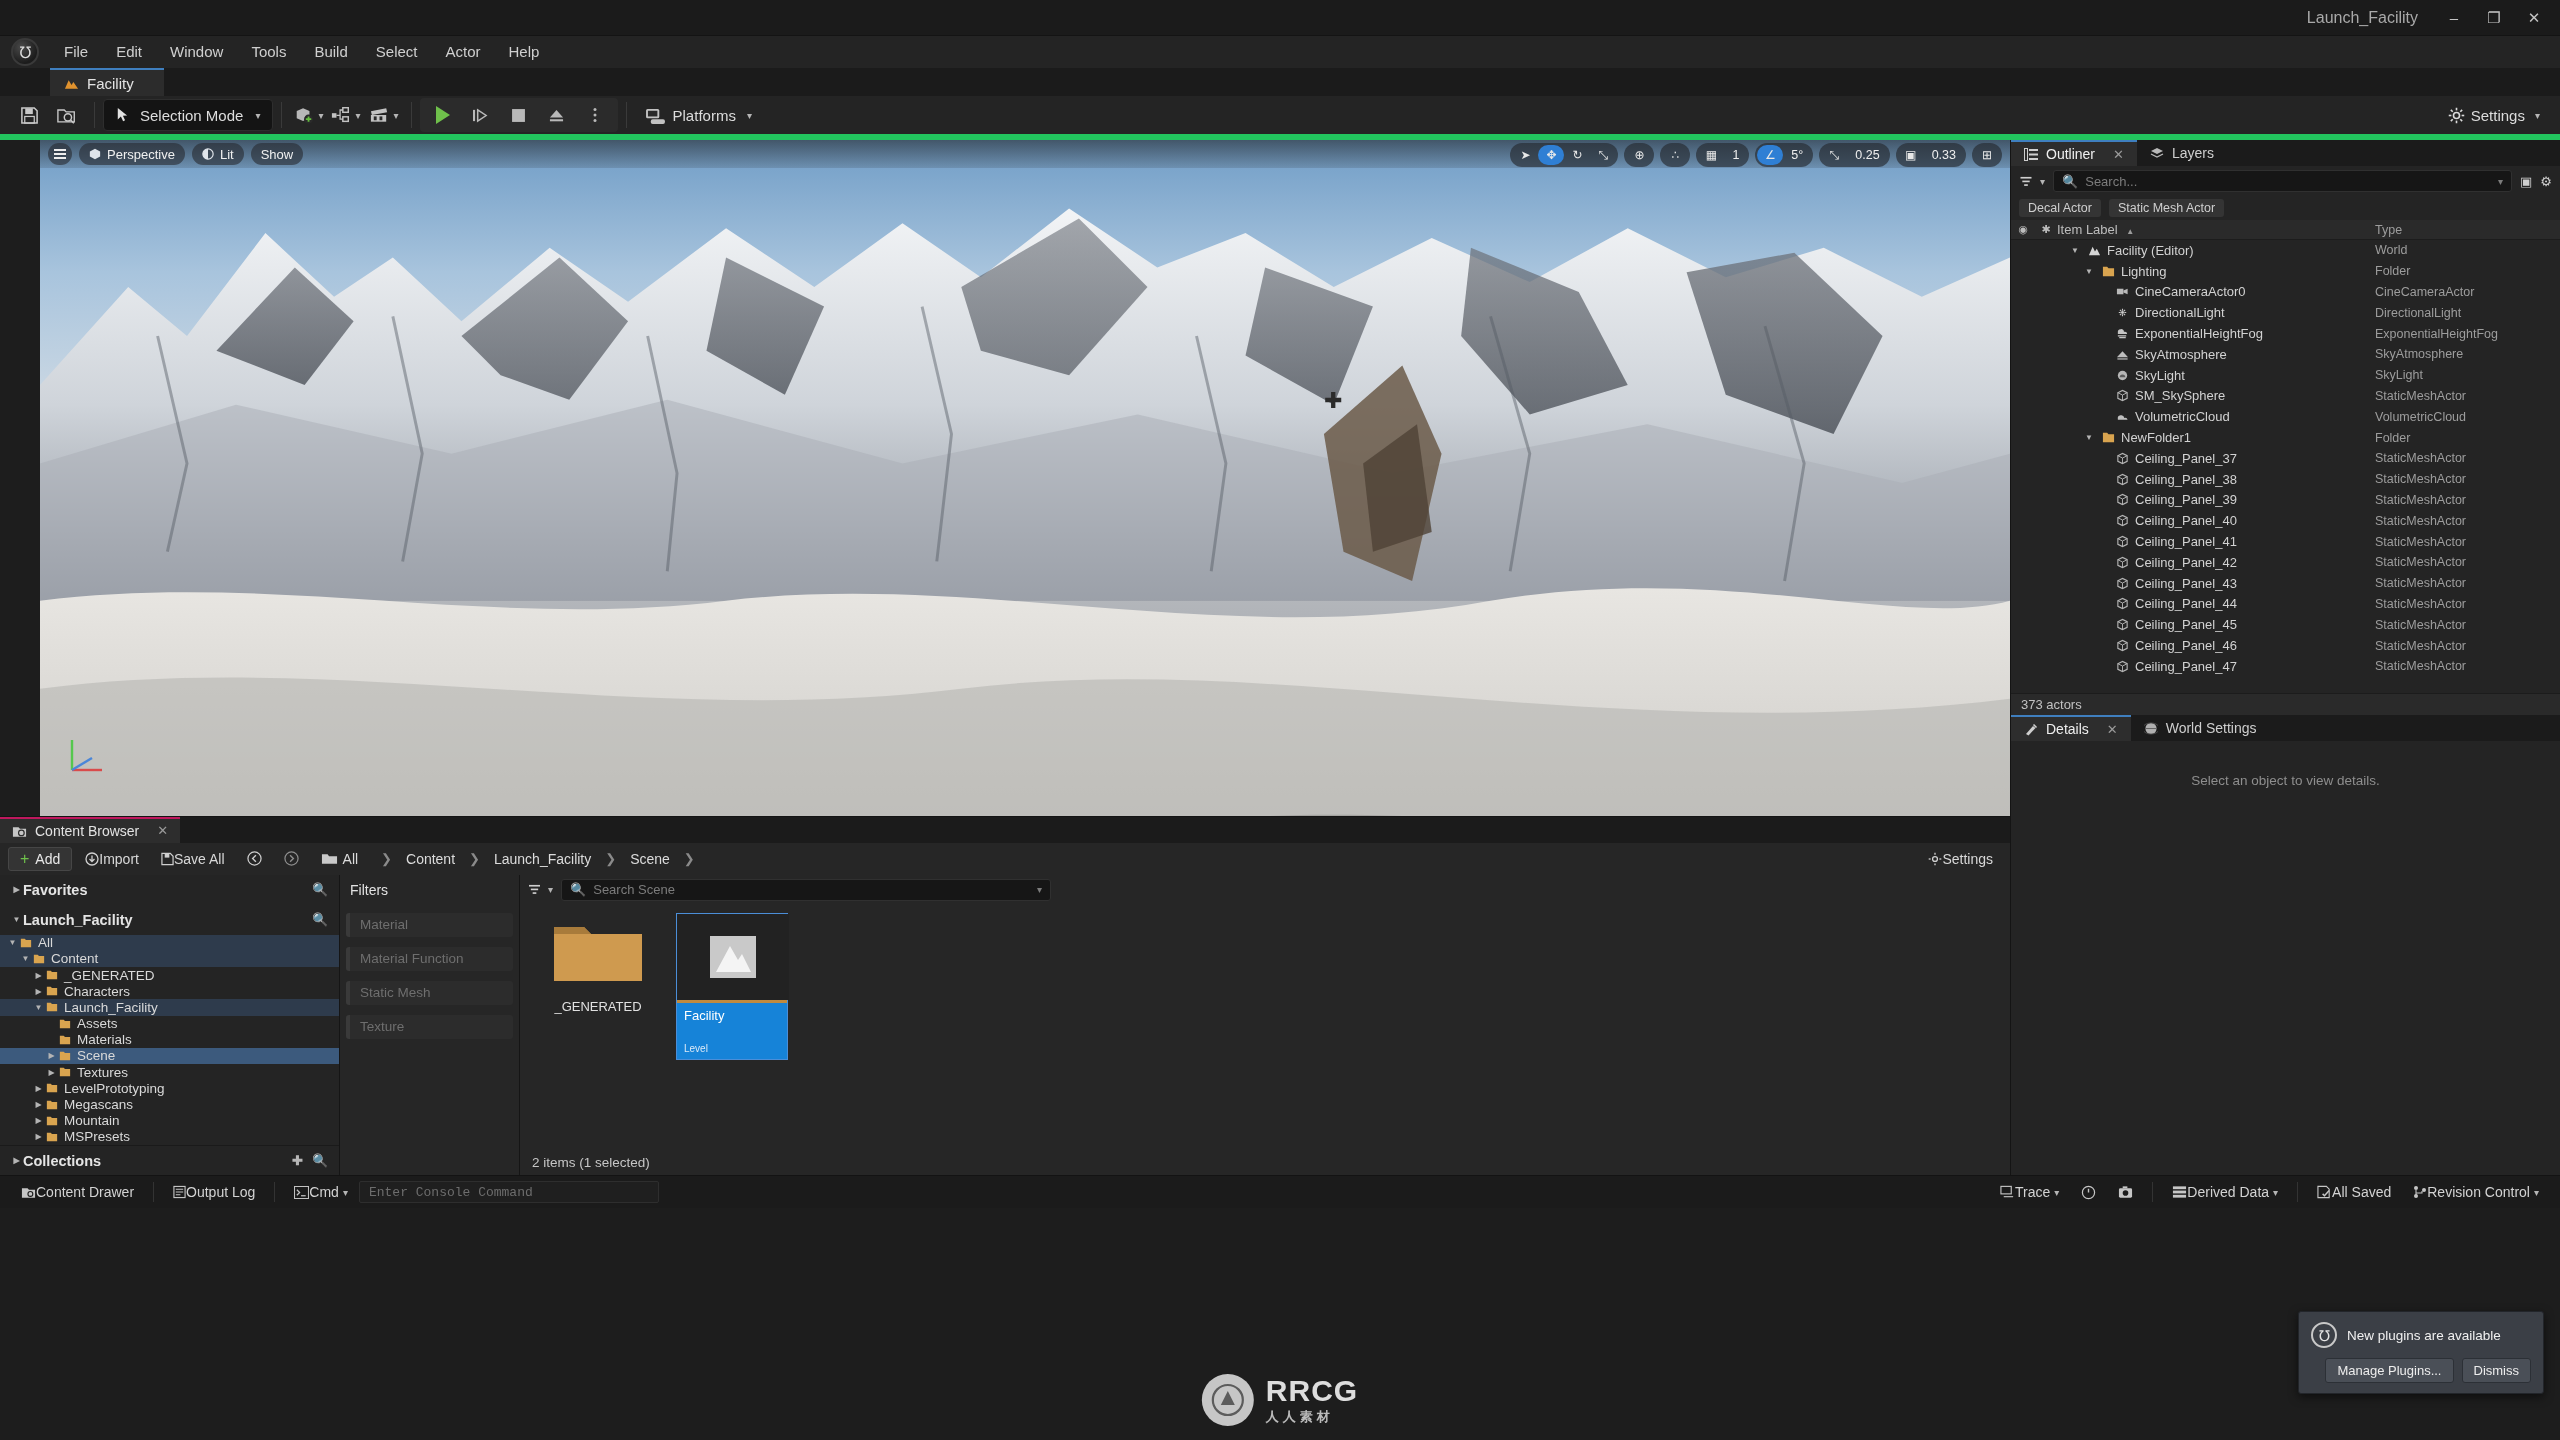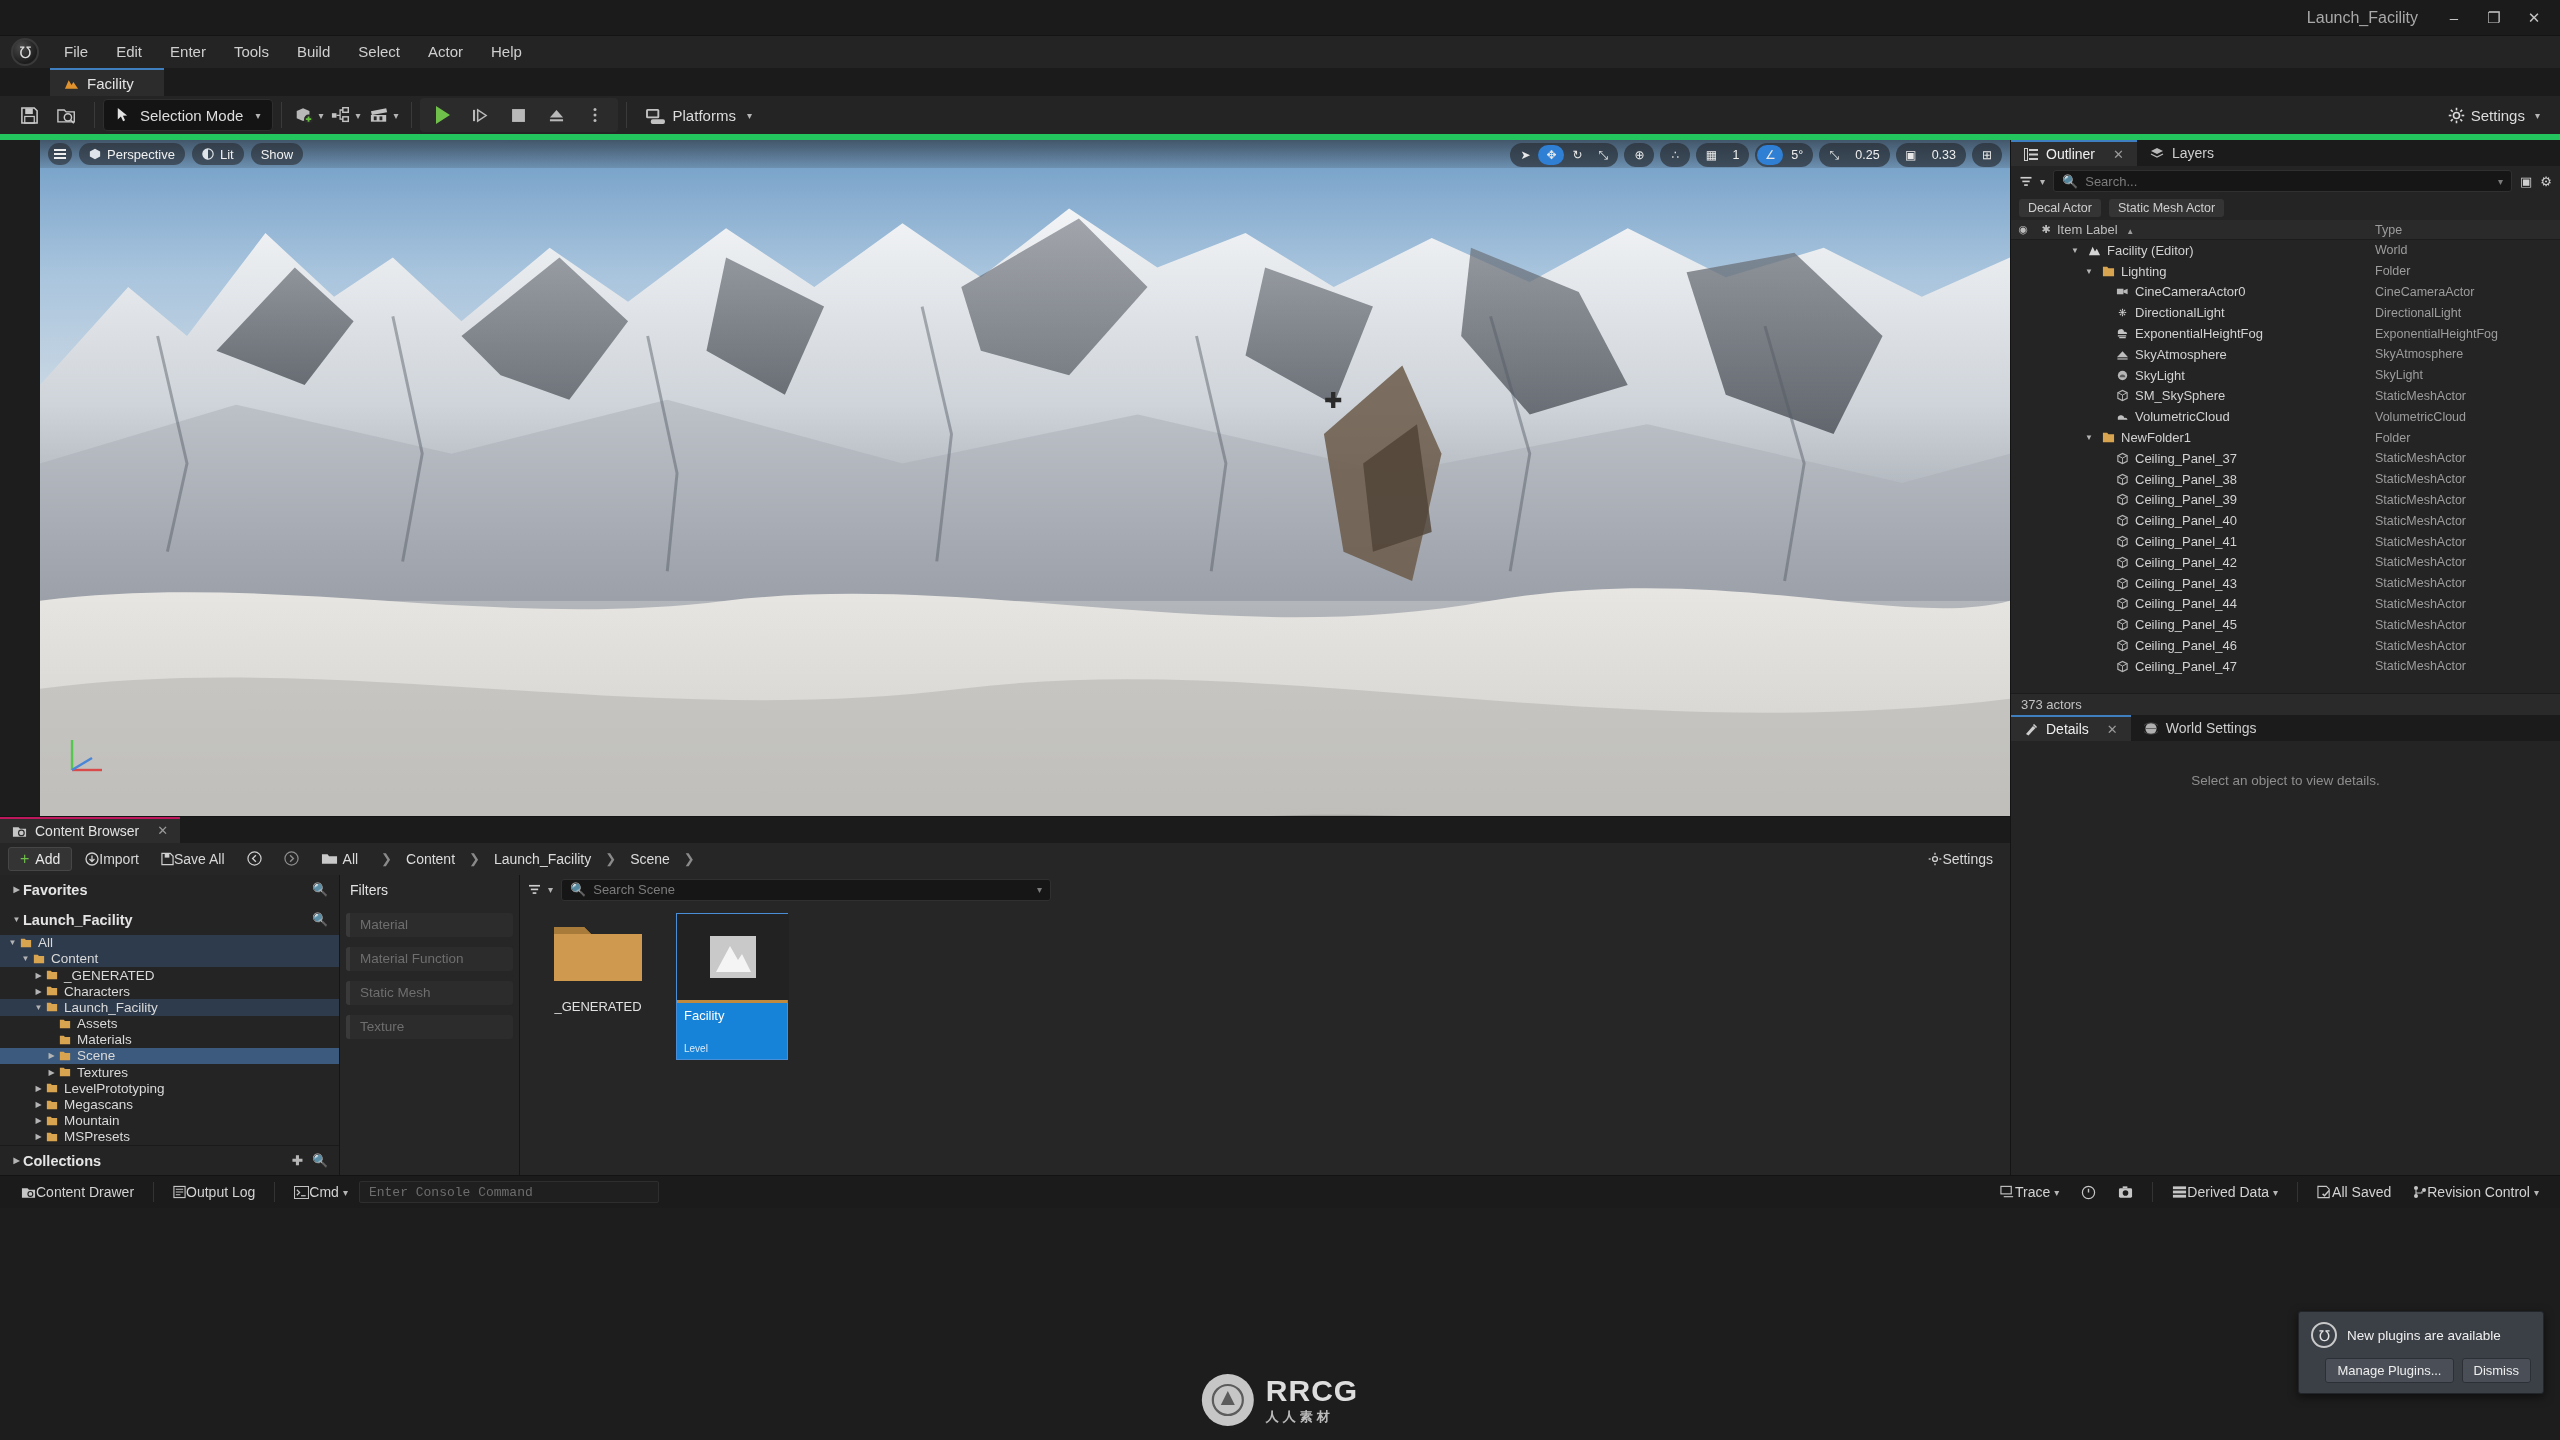--- a/index.html
+++ b/index.html
@@ -192,21 +192,21 @@
     <div class="winbtn">✕</div>
   </div>
 </div>
 
 <div id="menurow">
   <div id="ue-logo">
     <div class="circ">℧</div>
   </div>
   <div class="menuitem">File</div>
   <div class="menuitem">Edit</div>
-  <div class="menuitem">Enter</div>
+  <div class="menuitem">Window</div>
   <div class="menuitem">Tools</div>
   <div class="menuitem">Build</div>
   <div class="menuitem">Select</div>
   <div class="menuitem">Actor</div>
   <div class="menuitem">Help</div>
 </div>
 
 <div id="tabrow">
   <div class="leveltab">
     <svg class="tab-ico" viewBox="0 0 16 13">
@@ -684,20 +684,21 @@
                     <path d="M8 38 L22 12 L30 26 L34 20 L43 38 Z" fill="#f4f4f4"></path>
                   </svg>
                 </div>
                 <div class="barstrip"></div>
                 <div class="lbl">
                   <div class="n">Facility</div>
                   <div class="t">Level</div>
                 </div>
               </div>
             </div>
+          <div id="cb-status">2 items (1 selected)</div>
         </div>
       </div>
     </div>
   </div>
 
   <div id="rightcol">
 
     <div id="outliner">
       <div class="panel-tabs">
         <div class="ptab active">

